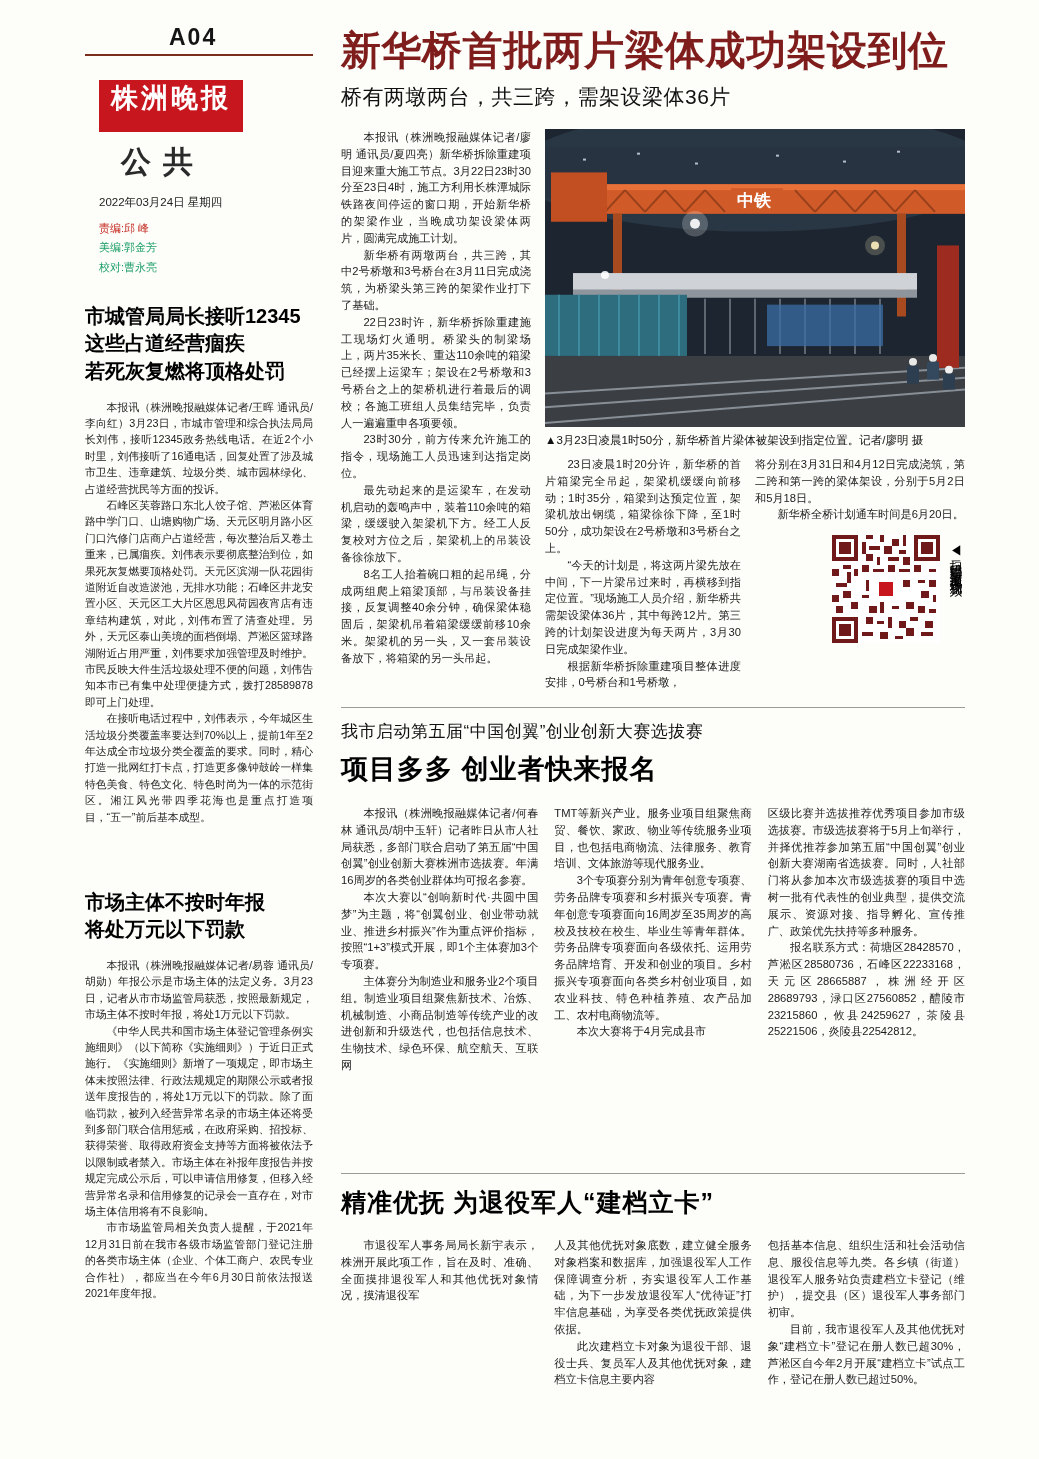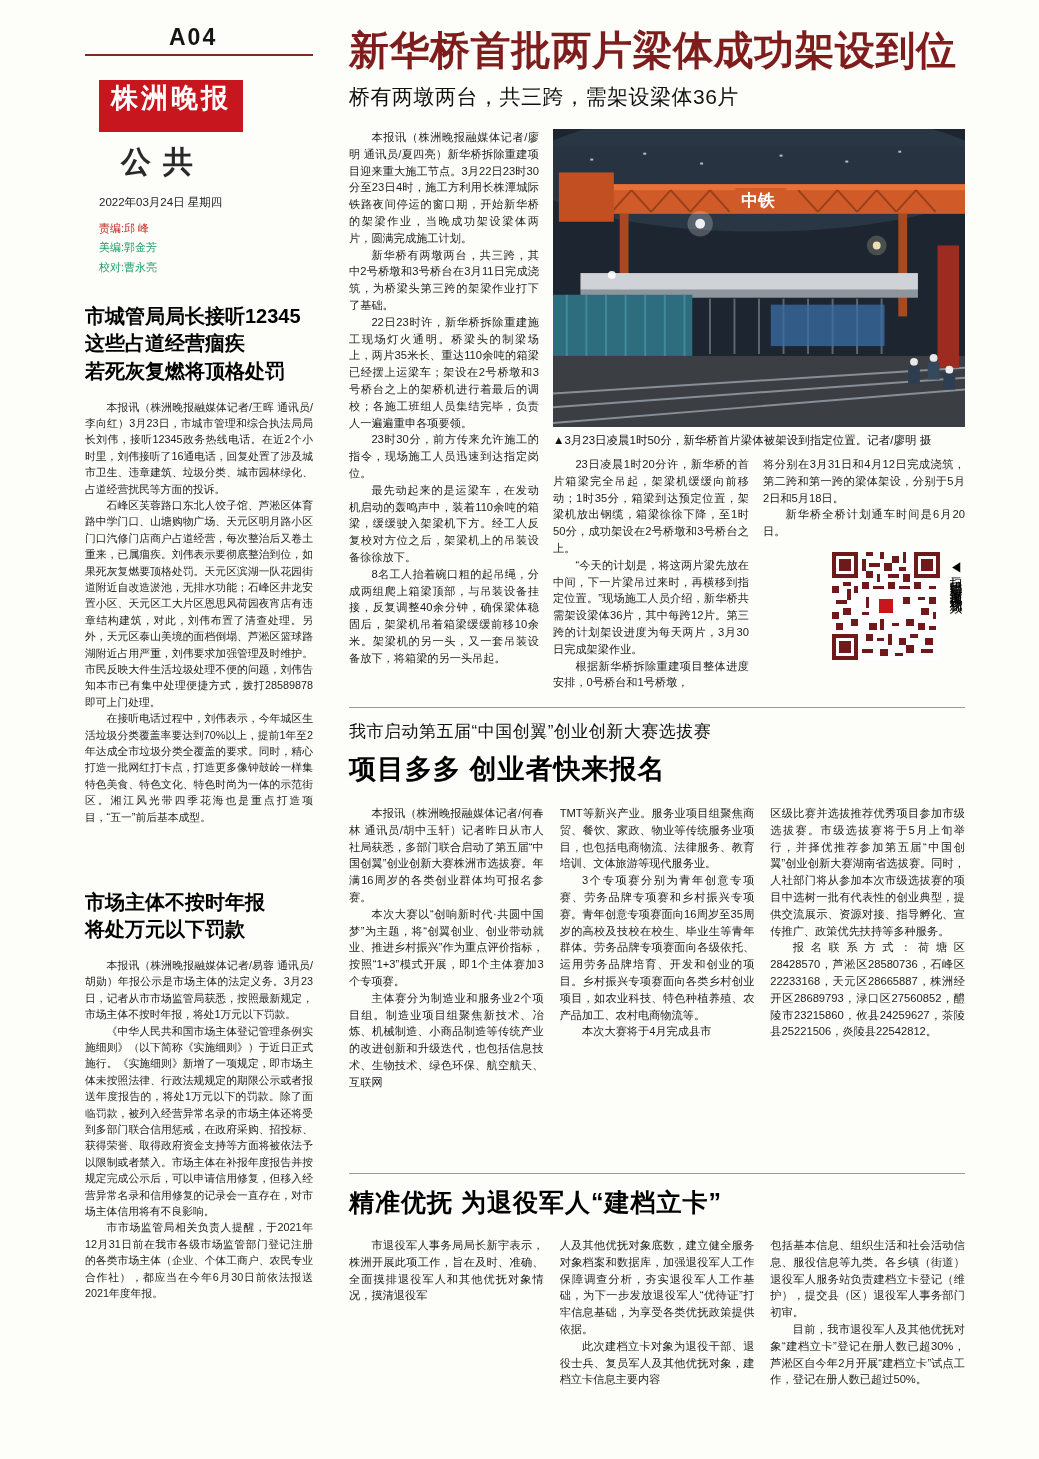--- a/index.html
+++ b/index.html
@@ -1,20 +1,20 @@
 <!DOCTYPE html>
 <html><head>
 <meta charset="utf-8">
 <style>
   *{margin:0;padding:0;box-sizing:border-box}
   html,body{background:#e8e6e1}
   body{font-family:"Liberation Sans",sans-serif;color:#1a1a1a}
   .page{width:1039px;height:1459px;margin:0 auto;background:#fdfdfa;overflow:hidden;
         padding:24px 74px 30px 85px;position:relative}
-  .body-grid{display:flex;gap:36px}
+  .body-grid{display:flex;gap:28px}
   .sidebar{width:228px;flex:none}
   .main-col{flex:1;min-width:0;padding-top:2px}
 
   
   .page-num{font-size:23px;font-weight:bold;color:#141414;letter-spacing:2px;padding-left:84px}
   .page-rule{border-bottom:2px solid #7b2d1d;margin-top:3px}
 
   
   .masthead{padding:24px 0 0 14px}
   .logo-box{width:144px;height:52px;background:#c8161e;color:#fff;display:flex;justify-content:center;

